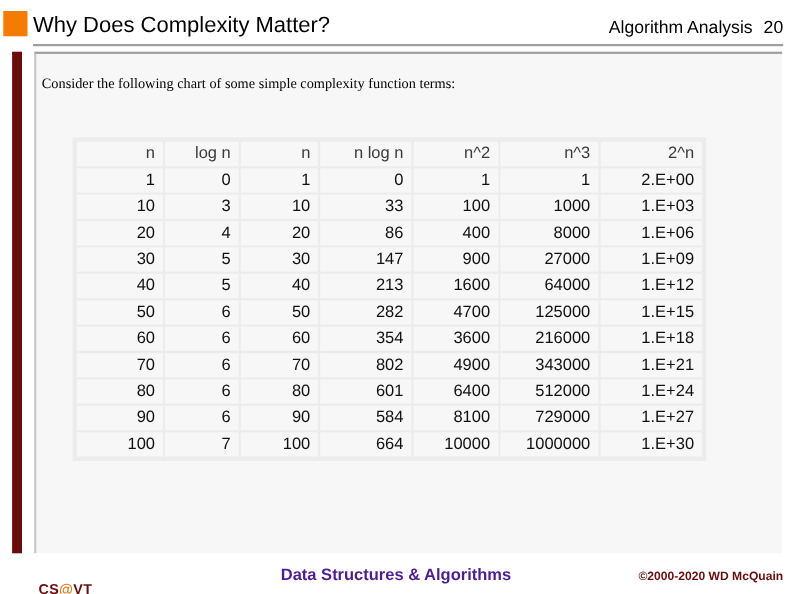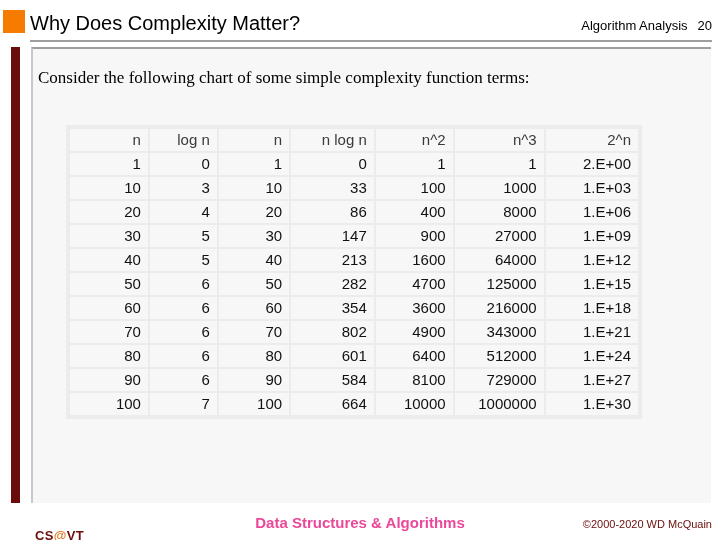--- a/index.html
+++ b/index.html
@@ -38,21 +38,21 @@
     color: #000000;
     letter-spacing: 0px;
     white-space: nowrap;
     line-height: 24px;
   }
 
   .header-right {
     position: absolute;
     right: 8px;
     top: 18px;
-    font-size: 13px;
+    font-size: 16px;
     color: #000000;
     white-space: nowrap;
     line-height: 16px;
     margin-left: 18px;
   }
   .header-right .hr-label { margin-right: 10px; }
 
   .header-rule {
     position: absolute;
     left: 30px;
@@ -82,21 +82,21 @@
     background: #F7F7F7;
     border-left: 2px solid #C8C8C8;
     border-top: 2px solid #9E9E9E;
   }
 
   .body-text {
     position: absolute;
     left: 38px;
     top: 68px;
     font-family: "Liberation Serif", serif;
-    font-size: 17px;
+    font-size: 13px;
     color: #000000;
     white-space: nowrap;
   }
 
   
   .table-wrap {
     position: absolute;
     left: 66px;
     top: 125px;
     width: 576px;
@@ -149,30 +149,30 @@
   .footer-logo .at { color: #E07B1E; }
 
   .footer-center {
     position: absolute;
     left: 0;
     right: 0;
     top: 514px;
     text-align: center;
     font-size: 15px;
     font-weight: bold;
-    color: #ec4899;
+    color: #4c1d95;
     white-space: nowrap;
   }
 
   .footer-right {
     position: absolute;
     right: 8px;
     top: 518px;
     font-size: 11px;
-    font-weight: normal;
+    font-weight: bold;
     color: #6B0C0C;
     white-space: nowrap;
   }
 </style>
 </head>
 <body>
 
 <div id="slide">
 
   <div class="header-square"></div>

